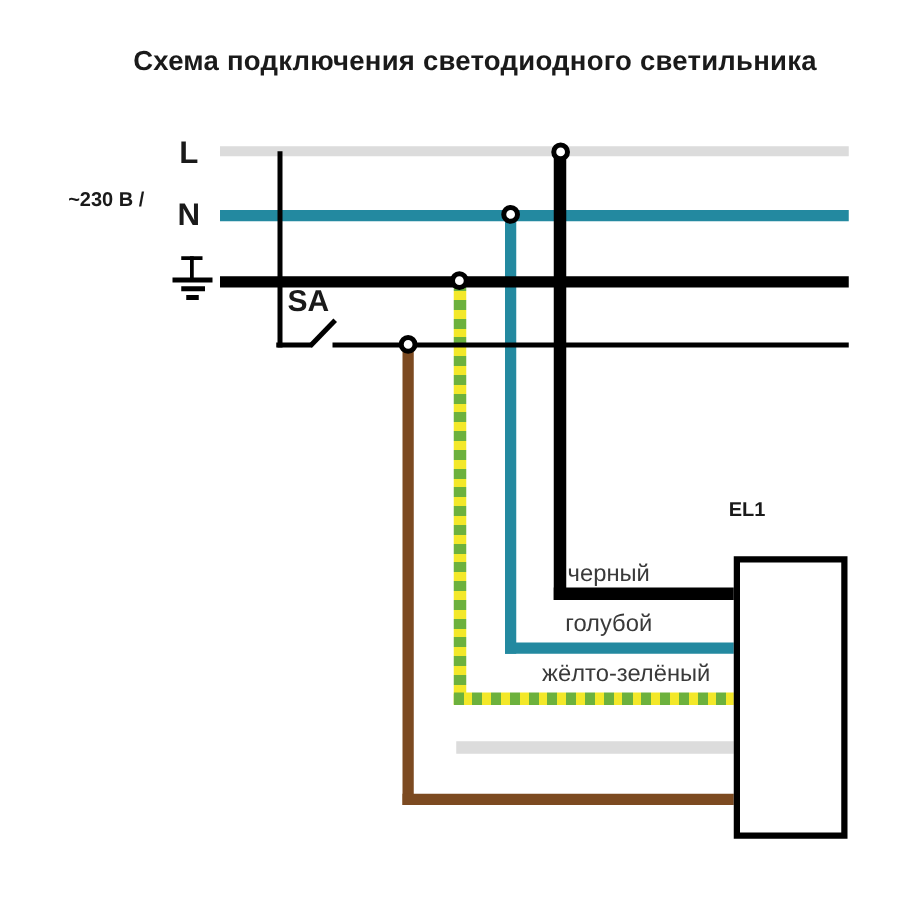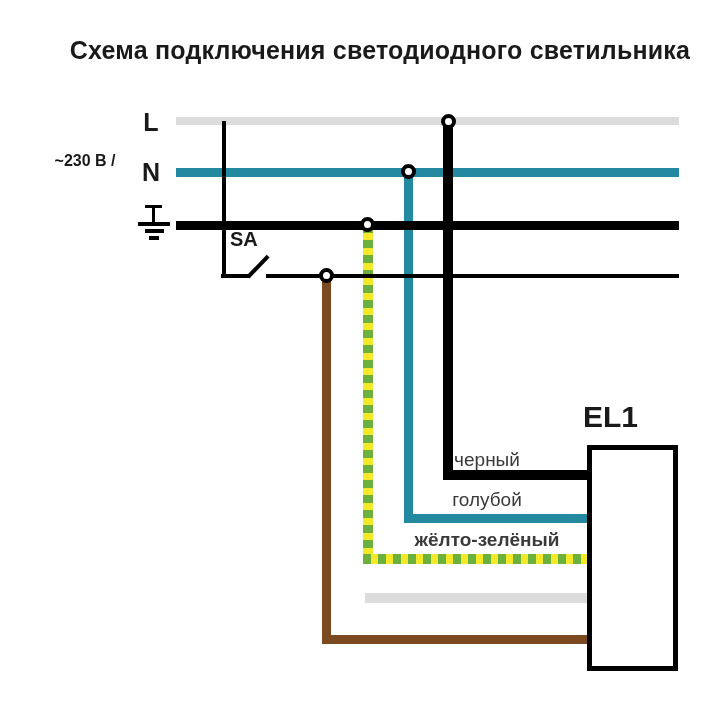--- a/index.html
+++ b/index.html
@@ -3,21 +3,21 @@
 <meta charset="utf-8">
 <style>
   html, body { margin: 0; padding: 0; background: #ffffff; }
   .canvas {
     position: relative; width: 720px; height: 720px; background: #ffffff;
     font-family: "Liberation Sans", sans-serif; overflow: hidden;
   }
   .abs { position: absolute; }
   .title {
     left: 40px; top: 36px; width: 680px; text-align: center;
-    font-size: 25px; font-weight: 700; color: var(--title-text);
+    font-size: 22px; font-weight: 700; color: var(--title-text);
     letter-spacing: 0.2px; z-index: 6;
   }
   .bold-label { font-weight: 700; color: var(--title-text); z-index: 6; }
   .wire-label {
     font-size: 19px; color: var(--label-text); text-align: center; z-index: 6;
   }
   
   .bus { height: 9px; z-index: 1; }
   .bus-l  { left: 176px; top: 117px; width: 503px; height: 8px; background: var(--line-bus-gray); }
   .bus-n  { left: 176px; top: 168px; width: 503px; background: var(--neutral-teal); }
@@ -78,37 +78,37 @@
   </div>
 
   <div class="abs bus bus-l"></div>
   <div class="abs bus bus-n"></div>
   <div class="abs bus bus-pe"></div>
 
   <div class="abs thin tap-v"></div>
   <div class="abs thin stub-h"></div>
   <div class="abs thin blade"></div>
   <div class="abs thin out-h"></div>
-  <div class="abs bold-label" style="left:230px; top:228px; font-size:20px;">SA</div>
+  <div class="abs bold-label" style="left:230px; top:228px; font-size:24px;">SA</div>
 
   <div class="abs w-black-v"></div>
   <div class="abs w-black-h"></div>
   <div class="abs w-blue-v"></div>
   <div class="abs w-blue-h"></div>
   <div class="abs w-yg-v"></div>
   <div class="abs w-yg-h"></div>
   <div class="abs w-gray-h"></div>
   <div class="abs w-brown-v"></div>
   <div class="abs w-brown-h"></div>
 
   <div class="abs dot" style="left:441px; top:114px;"></div>
   <div class="abs dot" style="left:401px; top:164px;"></div>
   <div class="abs dot" style="left:360px; top:217px;"></div>
   <div class="abs dot" style="left:319px; top:268px;"></div>
 
   <div class="abs wire-label" style="left:387px; top:449px; width:200px;">черный</div>
   <div class="abs wire-label" style="left:387px; top:489px; width:200px;">голубой</div>
-  <div class="abs wire-label" style="left:387px; top:529px; width:200px;font-weight:bold;">жёлто-зелёный</div>
+  <div class="abs wire-label" style="left:401px; top:529px; width:200px;">жёлто-зелёный</div>
 
-  <div class="abs bold-label" style="left:583px; top:400px; font-size:30px;">EL1</div>
+  <div class="abs bold-label" style="left:583px; top:400px; font-size:16px;">EL1</div>
   <div class="abs el1-box"></div>
 
 </div>
 
 </body></html>

